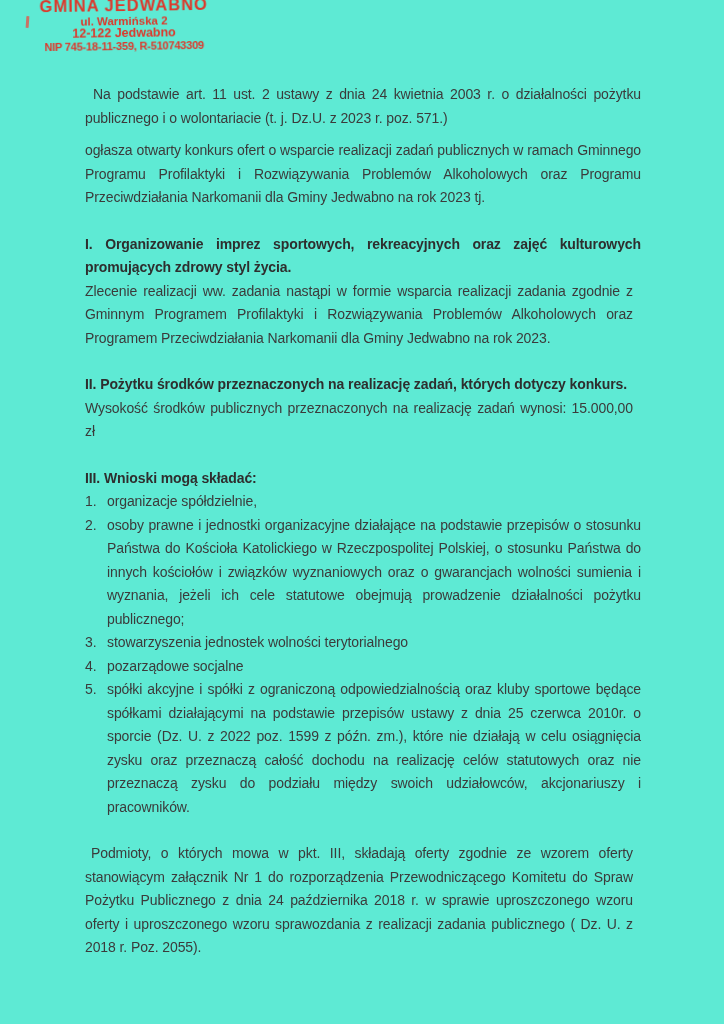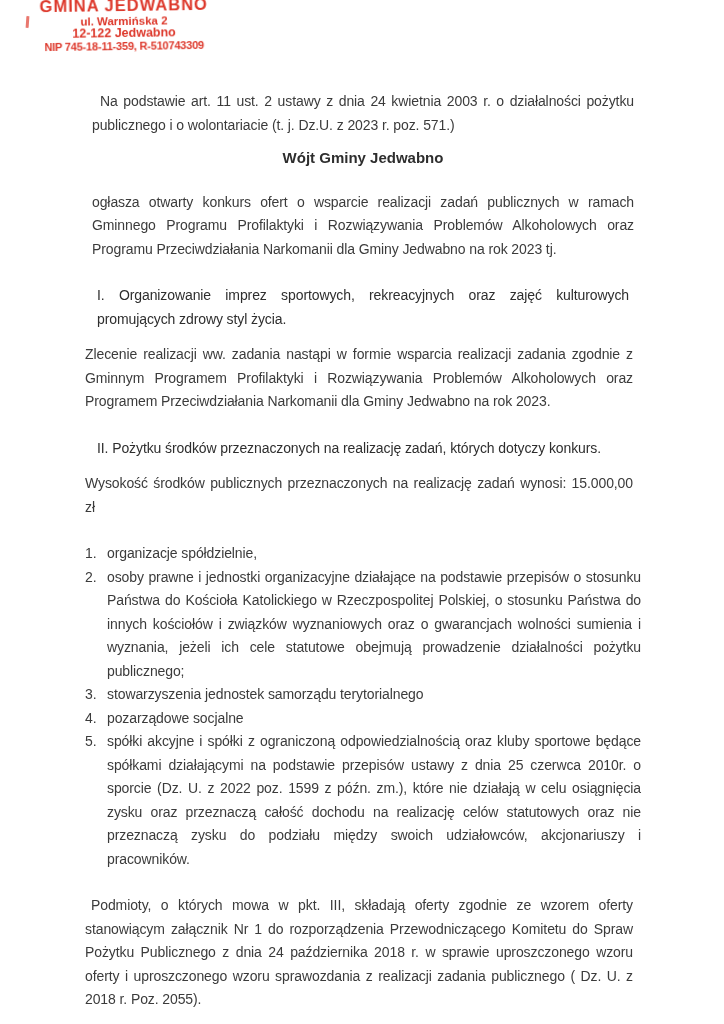--- a/index.html
+++ b/index.html
@@ -1,19 +1,19 @@
 <!DOCTYPE html>
 <html lang="pl"><head>
 <meta charset="utf-8">
 <style>
   html,body{margin:0;padding:0;background:#9a9a9a;}
   .page{
     position:relative;
     width:724px;height:1024px;
-    background:#ffffff;
+    background:#5eead4;
     font-family:"Liberation Sans","DejaVu Sans",sans-serif;
     color:#3b3b3b;
     overflow:hidden;
     margin:0 auto;
   }
   
   .stamp{
     position:absolute;left:24px;top:0px;width:200px;
     text-align:center;
     color:#dd382b;
@@ -30,28 +30,28 @@
     position:absolute;left:26px;top:16px;width:3px;height:12px;
     background:#e4564a;opacity:.8;border-radius:1px;transform:rotate(4deg);
     filter:blur(.4px);
   }
   
   .content{
     position:absolute;left:85px;top:83px;width:556px;
     font-size:14px;line-height:23.5px;letter-spacing:-0.1px;
     text-align:justify;
   }
-  p{margin:7px;}
+  p{margin:0;}
   .intro{text-indent:8px;margin-bottom:9px;}
   .doc-title{
     text-align:center;font-weight:bold;font-size:15px;color:#2e2e2e;
     margin:0 0 21px 0;letter-spacing:0;
   }
   .announce{margin-bottom:23px;}
-  .sec-head{font-weight:normal;color:#2e2e2e;margin:12px;}
+  .sec-head{font-weight:bold;color:#2e2e2e;margin:0;}
   .sec-body{margin:0 8px 23px 0;}
   .sec-body.ind{text-indent:6px;}
   .list{margin:0 0 23px 0;}
   .li{display:flex;}
   .li .num{flex:0 0 22px;}
   .li .txt{flex:1;text-align:justify;}
 </style>
 </head>
 <body>
 
@@ -63,42 +63,42 @@
     <div class="l1">GMINA JEDWABNO</div>
     <div class="l2">ul. Warmińska 2</div>
     <div class="l3">12-122 Jedwabno</div>
     <div class="l4">NIP 745-18-11-359, R-510743309</div>
   </div>
 
   <div class="content">
 
     <p class="intro">Na podstawie art. 11 ust. 2 ustawy z dnia 24 kwietnia 2003 r. o działalności pożytku publicznego i o wolontariacie (t. j. Dz.U. z 2023 r. poz. 571.)</p>
 
-    <h1 class="doc-title">Wójt Gminy Jedwabno</h1>
 
     <p class="announce">ogłasza otwarty konkurs ofert o wsparcie realizacji zadań publicznych w ramach Gminnego Programu Profilaktyki i Rozwiązywania Problemów Alkoholowych oraz Programu Przeciwdziałania Narkomanii dla Gminy Jedwabno na rok 2023 tj.</p>
 
     <p class="sec-head">I. Organizowanie imprez sportowych, rekreacyjnych oraz zajęć kulturowych promujących zdrowy styl życia.</p>
     <p class="sec-body">Zlecenie realizacji ww. zadania nastąpi w formie wsparcia realizacji zadania zgodnie z Gminnym Programem Profilaktyki i Rozwiązywania Problemów Alkoholowych oraz Programem Przeciwdziałania Narkomanii dla Gminy Jedwabno na rok 2023.</p>
 
     <p class="sec-head">II. Pożytku środków przeznaczonych na realizację zadań, których dotyczy konkurs.</p>
     <p class="sec-body">Wysokość środków publicznych przeznaczonych na realizację zadań wynosi: 15.000,00 zł</p>
 
+    <p class="sec-head">III. Wnioski mogą składać:</p>
     <div class="list">
       <div class="li">
         <span class="num">1.</span>
         <span class="txt">organizacje spółdzielnie,</span>
       </div>
       <div class="li">
         <span class="num">2.</span>
         <span class="txt">osoby prawne i jednostki organizacyjne działające na podstawie przepisów o stosunku Państwa do Kościoła Katolickiego w Rzeczpospolitej Polskiej, o stosunku Państwa do innych kościołów i związków wyznaniowych oraz o gwarancjach wolności sumienia i wyznania, jeżeli ich cele statutowe obejmują prowadzenie działalności pożytku publicznego;</span>
       </div>
       <div class="li">
         <span class="num">3.</span>
-        <span class="txt">stowarzyszenia jednostek samorządu terytorialnego</span>
+        <span class="txt">stowarzyszenia jednostek wolności terytorialnego</span>
       </div>
       <div class="li">
         <span class="num">4.</span>
         <span class="txt">pozarządowe socjalne</span>
       </div>
       <div class="li">
         <span class="num">5.</span>
         <span class="txt">spółki akcyjne i spółki z ograniczoną odpowiedzialnością oraz kluby sportowe będące spółkami działającymi na podstawie przepisów ustawy z dnia 25 czerwca 2010r. o sporcie (Dz. U. z 2022 poz. 1599 z późn. zm.), które nie działają w celu osiągnięcia zysku oraz przeznaczą całość dochodu na realizację celów statutowych oraz nie przeznaczą zysku do podziału między swoich udziałowców, akcjonariuszy i pracowników.</span>
       </div>
     </div>

